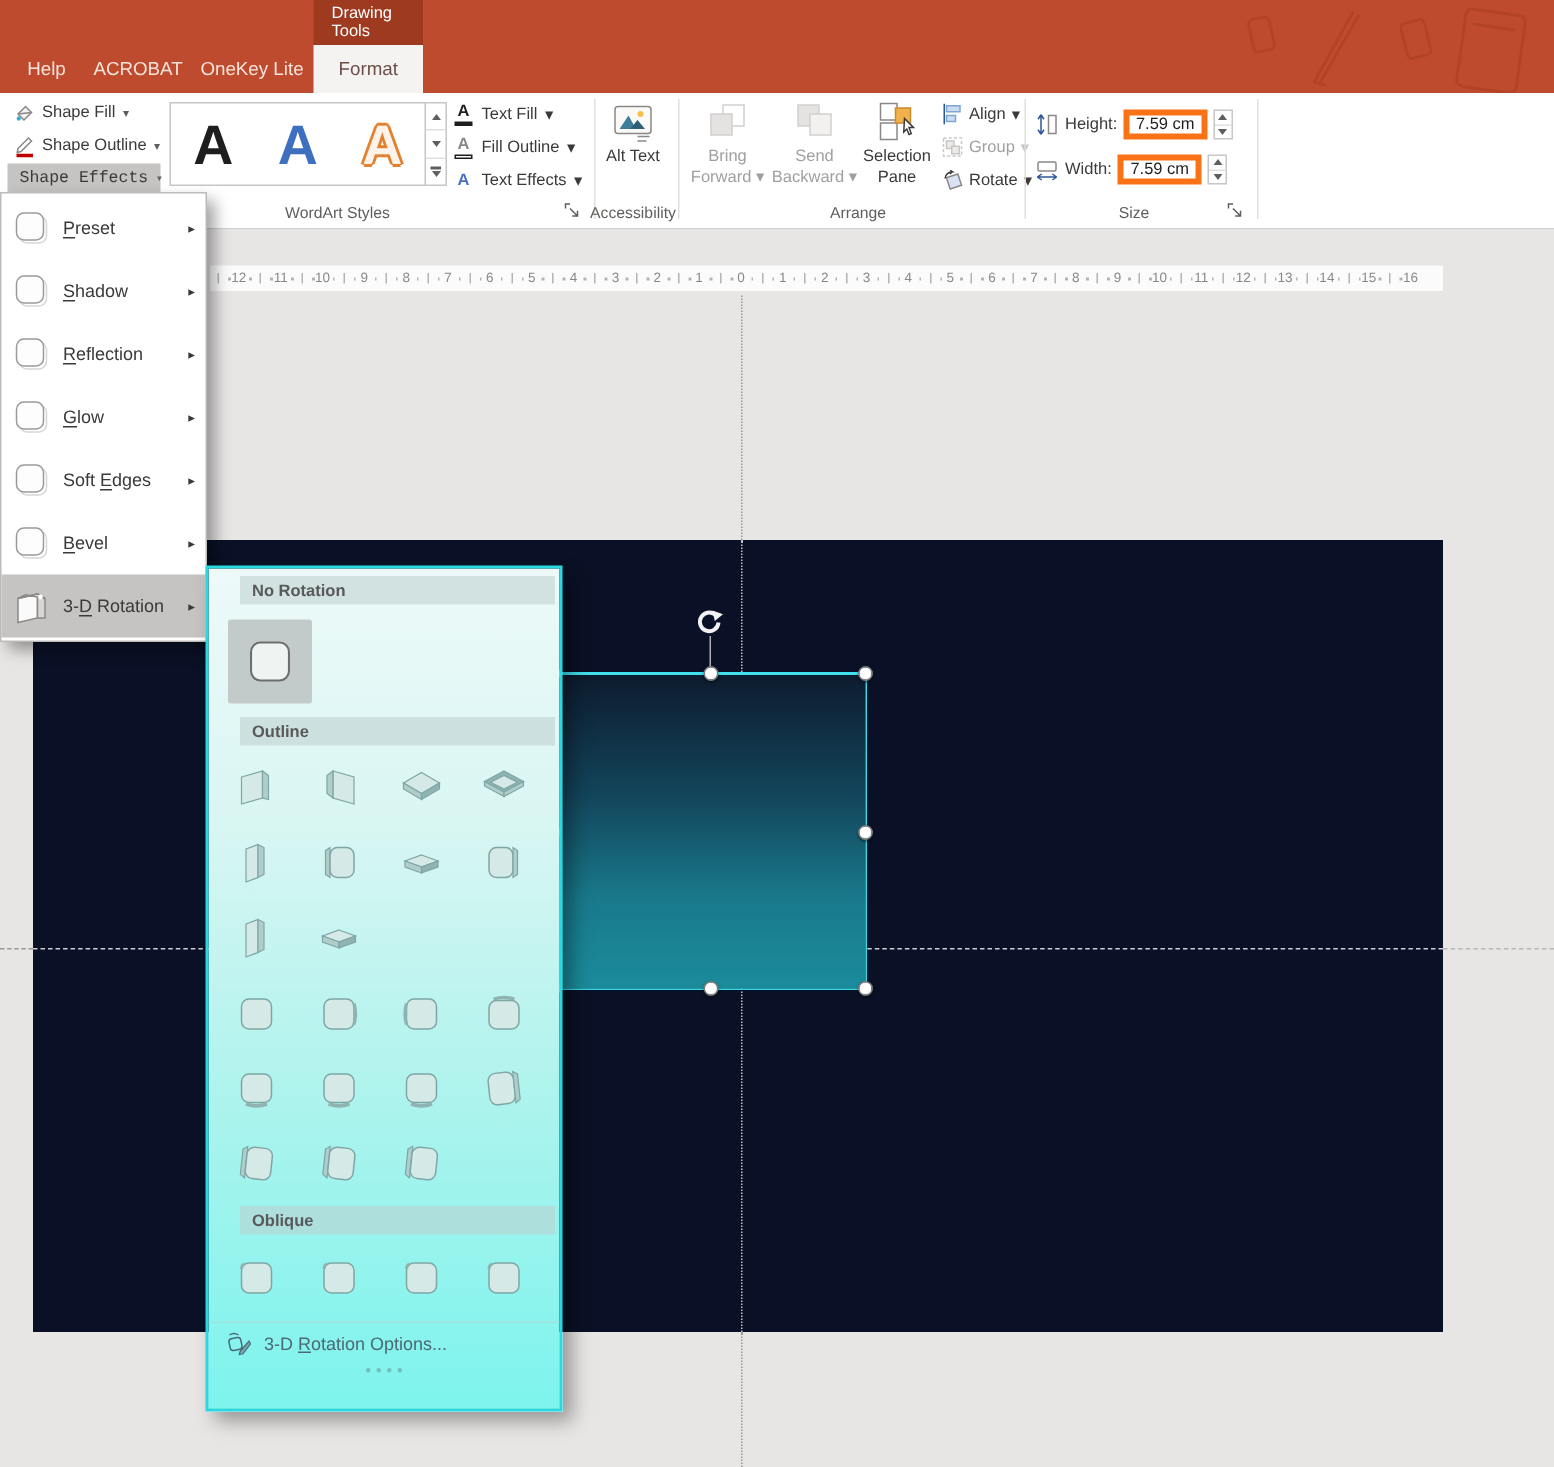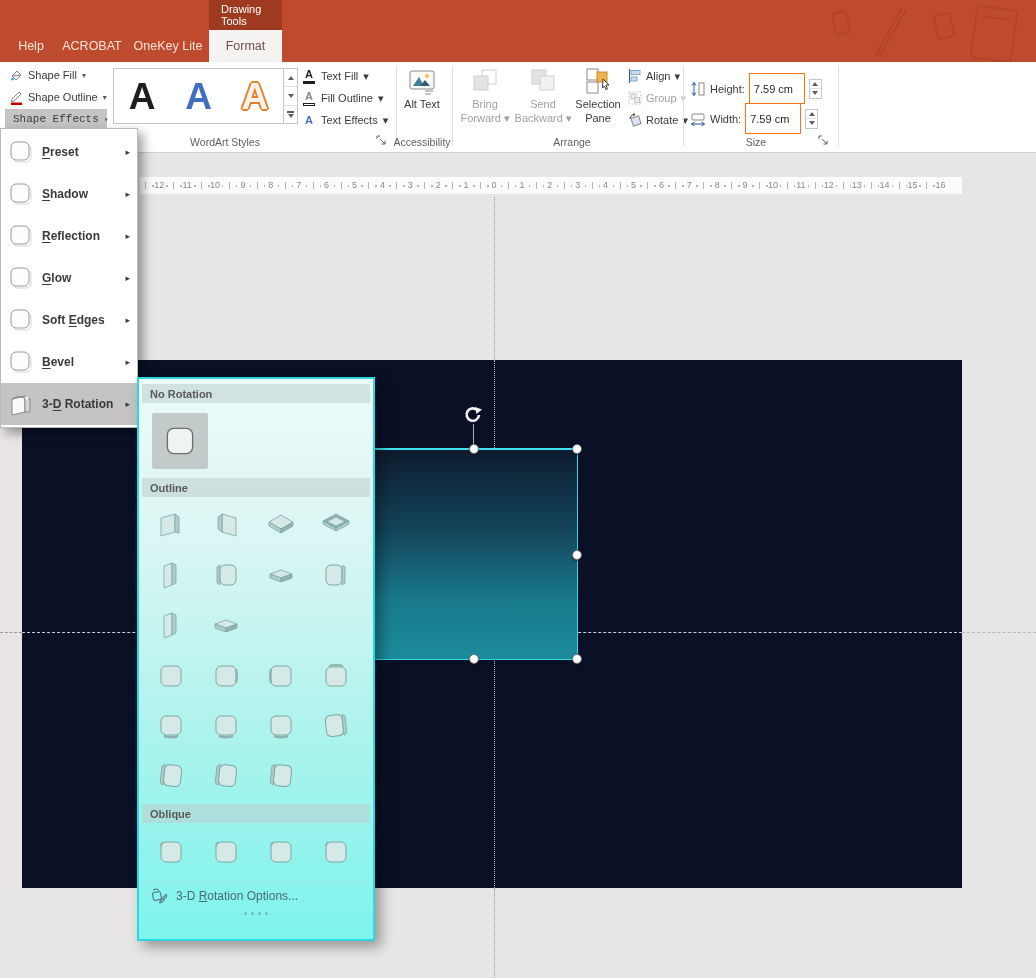--- a/index.html
+++ b/index.html
@@ -46,22 +46,22 @@
   .trow { position:absolute; left:302px; height:20px; display:flex; align-items:center; gap:5px; cursor:pointer; white-space:nowrap; }
   .tico { width:14px; display:flex; flex-direction:column; align-items:center; line-height:1; }
   .tico .a { font-size:11px; font-weight:bold; }
   .tico .bar { width:12px; height:3px; margin-top:1px; }
   .bigbtn { position:absolute; top:4px; display:flex; flex-direction:column; align-items:center; gap:2px; cursor:pointer; text-align:center; line-height:1.25; }
   .bigbtn .lbl { font-size:11px; }
   .bigbtn.dis { color:#A19F9D; cursor:default; }
   .srow { position:absolute; height:20px; display:flex; align-items:center; gap:4px; cursor:pointer; white-space:nowrap; }
   .srow.dis { color:#A19F9D; cursor:default; }
   .sizefield { position:absolute; display:flex; align-items:center; gap:4px; }
-  .sizefield input { width:56px; height:31px; border:1px solid #f97316; font-size:11px; padding:0 4px;
-    font-family:"Liberation Sans",sans-serif; color:#201F1E; }
+  .sizefield input { width:56px; height:20px; border:4px solid #f97316; font-size:11px; padding:0 4px;
+    font-family:"Liberation Sans",sans-serif; color:#201F1E;text-align:center; }
   .spin { width:13px; height:20px; border:1px solid #C8C6C4; display:flex; flex-direction:column; }
   .spin > div { flex:1; display:flex; align-items:center; justify-content:center; cursor:pointer; }
   .spin > div + div { border-top:1px solid #E1DFDD; }
   
   .workspace { position:absolute; left:0; top:153px; width:1036px; height:825px; background:#E8E6E5; }
   .ruler { position:absolute; left:140px; top:24px; width:822px; height:17px; background:#FCFBFB; overflow:hidden; }
   .ruler .num { position:absolute; top:3px; width:14px; margin-left:-7px; text-align:center; font-size:9px; color:#8A8886; }
   .ruler .tick { position:absolute; top:5px; width:1px; height:7px; background:#B5B3B1; }
   .ruler .dot { position:absolute; top:8px; width:1.5px; height:1.5px; background:#B5B3B1; }
   .slide { position:absolute; left:22px; top:207px; width:940px; height:528px; background:#0A1126; }
@@ -80,29 +80,29 @@
     background:radial-gradient(circle at 35% 35%, #FFFFFF 55%, #D8D8D8 100%);
     border:1px solid #7A7A7A; box-shadow:0 1px 2px rgba(0,0,0,.5); cursor:pointer; }
   .rot-stem { position:absolute; left:104px; top:-25px; width:1px; height:25px; background:#B0B0B0; }
   .rot-handle { position:absolute; left:94px; top:-44px; width:20px; height:20px; cursor:pointer; }
   
   .fx-menu { position:absolute; left:0; top:128px; width:138px; height:300px; background:#FFFFFF;
     border:1px solid #BDBBB9; box-shadow:5px 5px 10px rgba(0,0,0,.38); z-index:50; padding-top:2px; }
   .fx-item { height:42px; display:flex; align-items:center; padding-left:5px; cursor:pointer; position:relative; }
   .fx-item.hl { background:#C6C4C2; }
   .fx-ico { width:30px; display:flex; justify-content:center; }
-  .fx-lab { font-size:12px; font-weight:bold; color:#3B3A39; margin-left:6px; }
+  .fx-lab { font-size:12px; font-weight:normal; color:#3B3A39; margin-left:6px; }
   .fx-lab u { text-underline-offset:2px; }
   .fx-arrow { position:absolute; right:7px; font-size:9px; color:#3B3A39; }
   
   .sub-menu { position:absolute; left:137px; top:377px; width:238px; height:564px; z-index:60;
     border:2px solid #29D9DF; box-shadow:6px 6px 12px rgba(0,0,0,.35);
     background:linear-gradient(180deg,#EDFAF9 0%,#D9F6F3 30%,#AFF3ED 62%,#7DF4ED 100%);
     overflow:hidden; }
-  .sub-head { margin:5px 3px 2px 3px; height:19px; background:rgba(190,206,206,.55);
+  .sub-head { margin:5px 3px 2px 21px; height:19px; background:rgba(190,206,206,.55);
     display:flex; align-items:center; padding-left:8px;
     font-size:11px; font-weight:bold; color:#595959; }
   .tile-row { display:flex; gap:17px; padding:8px 0 4px 13px; }
   .tile { width:38px; height:38px; cursor:pointer; border-radius:2px; display:flex; align-items:center; justify-content:center; }
   .tile.selected { width:56px; height:56px; background:#C3CBCA; }
   .sub-div { margin:6px 0 0 0; border-top:1px solid #9FE2DE; }
   .sub-opt { height:28px; display:flex; align-items:center; gap:8px; padding-left:12px; cursor:pointer;
     font-size:12px; color:#4A6A73; }
   .sub-grip { display:flex; justify-content:center; gap:4px; padding-top:2px; }
   .sub-grip i { width:3px; height:3px; background:#6FBFBB; border-radius:50%; }

